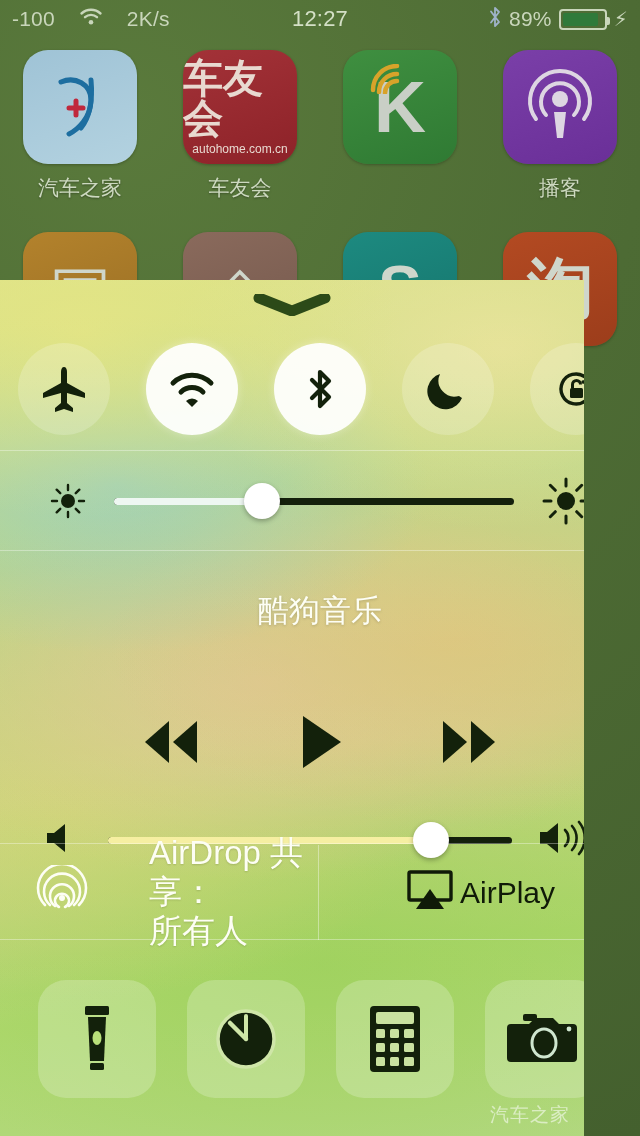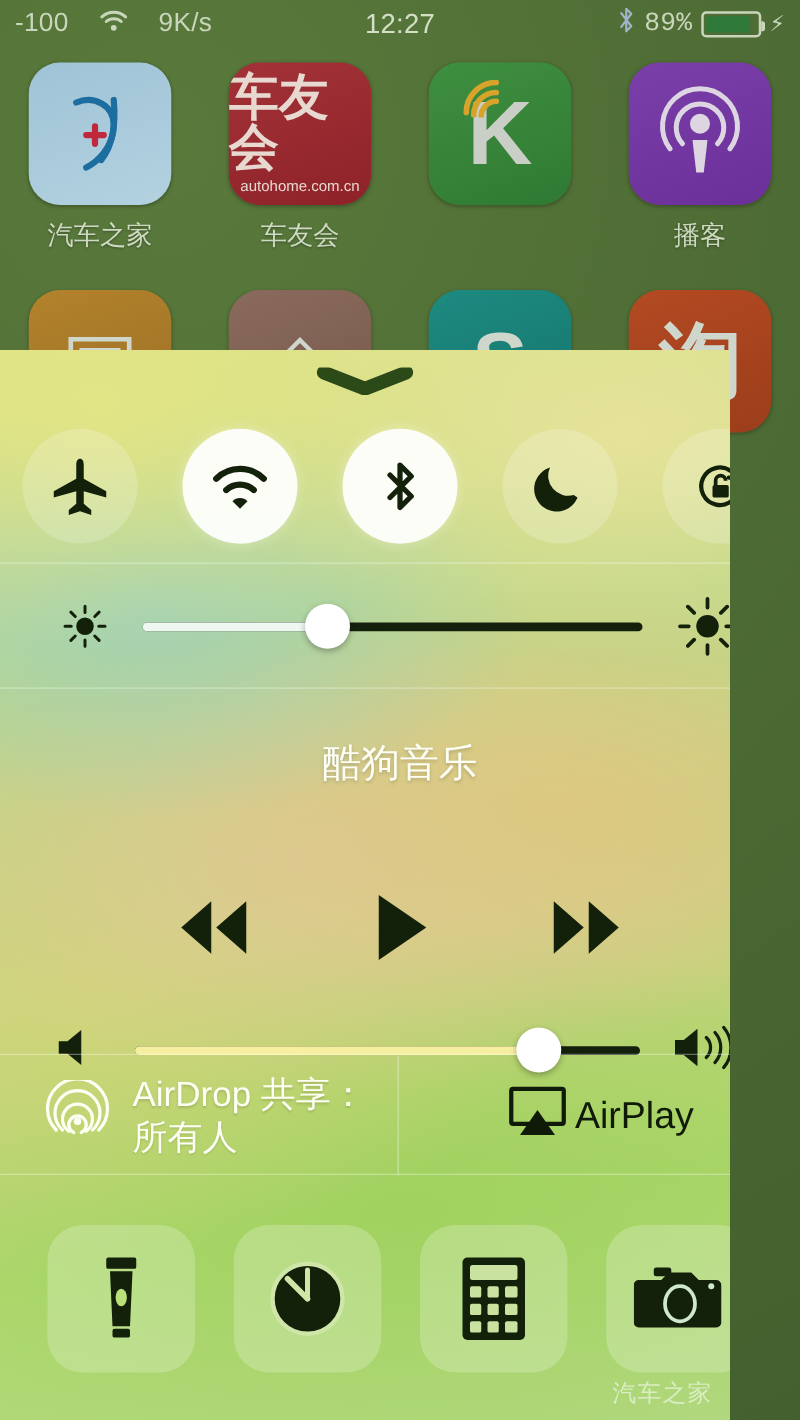--- a/index.html
+++ b/index.html
@@ -20,21 +20,21 @@
 
   
   #status-bar{
     position:absolute; left:0; top:0; width:640px; height:38px;
     display:flex; align-items:center; color:#c9d6bb;
     font-size:21px; letter-spacing:0.2px;
     padding:0 12px;
   }
   .sb-left{display:flex; align-items:center; gap:24px;}
   .sb-center{position:absolute; left:0; right:0; text-align:center; font-size:22px; color:#d4e0c6;}
-  .sb-right{margin-left:auto; display:flex; align-items:center; gap:7px; position:relative; z-index:2;font-family:Liberation Mono, monospace;}
+  .sb-right{margin-left:auto; display:flex; align-items:center; gap:7px; position:relative; z-index:2;}
   .batt-shell{
     width:48px;height:21px;border:2px solid #c9d6bb;border-radius:4px;
     position:relative; display:flex; align-items:center; padding:2px;
   }
   .batt-shell::after{
     content:""; position:absolute; right:-5px; top:6px; width:3px;height:8px;
     background:#c9d6bb; border-radius:0 2px 2px 0;
   }
   .batt-fill{height:100%; background:#2f7a3a; border-radius:2px;}
   .bolt{font-size:20px;color:#c9d6bb;}
@@ -155,22 +155,23 @@
   
   #share-section{
     position:absolute; left:0; top:565px; width:640px; height:95px;
     display:flex; align-items:center;
   }
   #airdrop-cell{
     width:318px; height:95px; display:flex; align-items:center;
     padding-left:36px; gap:18px;
   }
   #airdrop-text{
-    font-size:28px; color:#fdfef4; line-height:1.18;
+    font-size:33px; color:#fdfef4; line-height:1.18;
     text-shadow:0 1px 2px rgba(0,0,0,.14);
+    margin-left:43px;
   }
   #share-vdivider{
     width:1px; height:95px; background:rgba(255,255,255,.38);
   }
   #airplay-cell{
     flex:1; height:95px; display:flex; align-items:center;
     justify-content:center; gap:4px;
   }
   #airplay-label{font-size:30px;color:#101a08;}
 
@@ -202,21 +203,21 @@
       <span>-100</span>
       <span>
         <svg width="24" height="19" viewBox="0 0 24 19">
             <g fill="none" stroke="#c9d6bb" stroke-width="2.4" stroke-linecap="round">
         <path d="M2.5 6.5a14 14 0 0 1 19 0"></path>
               <path d="M6 10.2a9 9 0 0 1 12 0"></path>
             </g>
         <circle cx="12" cy="15.2" r="2.3" fill="#c9d6bb"></circle>
           </svg>
       </span>
-      <span>9K/s</span>
+      <span>2K/s</span>
     </div>
     <div class="sb-center">12:27</div>
     <div class="sb-right">
       <span>
         <svg width="14" height="22" viewBox="0 0 14 22">
             <path d="M3 5.5 11 16 7 20V2l4 4L3 16.5" fill="none" stroke="#9fb3c9" stroke-width="1.8" stroke-linejoin="round" stroke-linecap="round"></path>
           </svg>
       </span>
       <span>89%</span>
       <span class="batt-shell">

